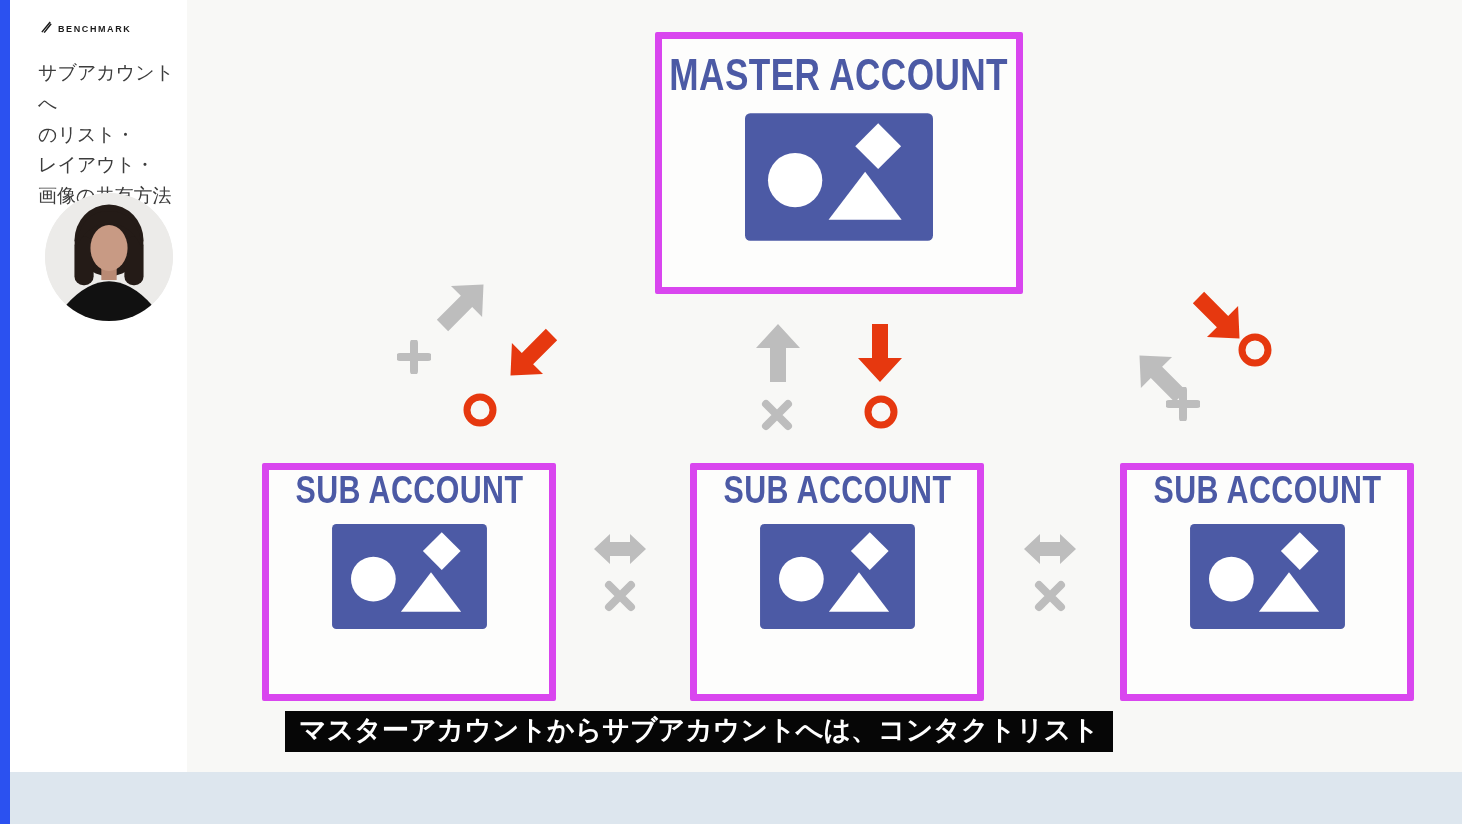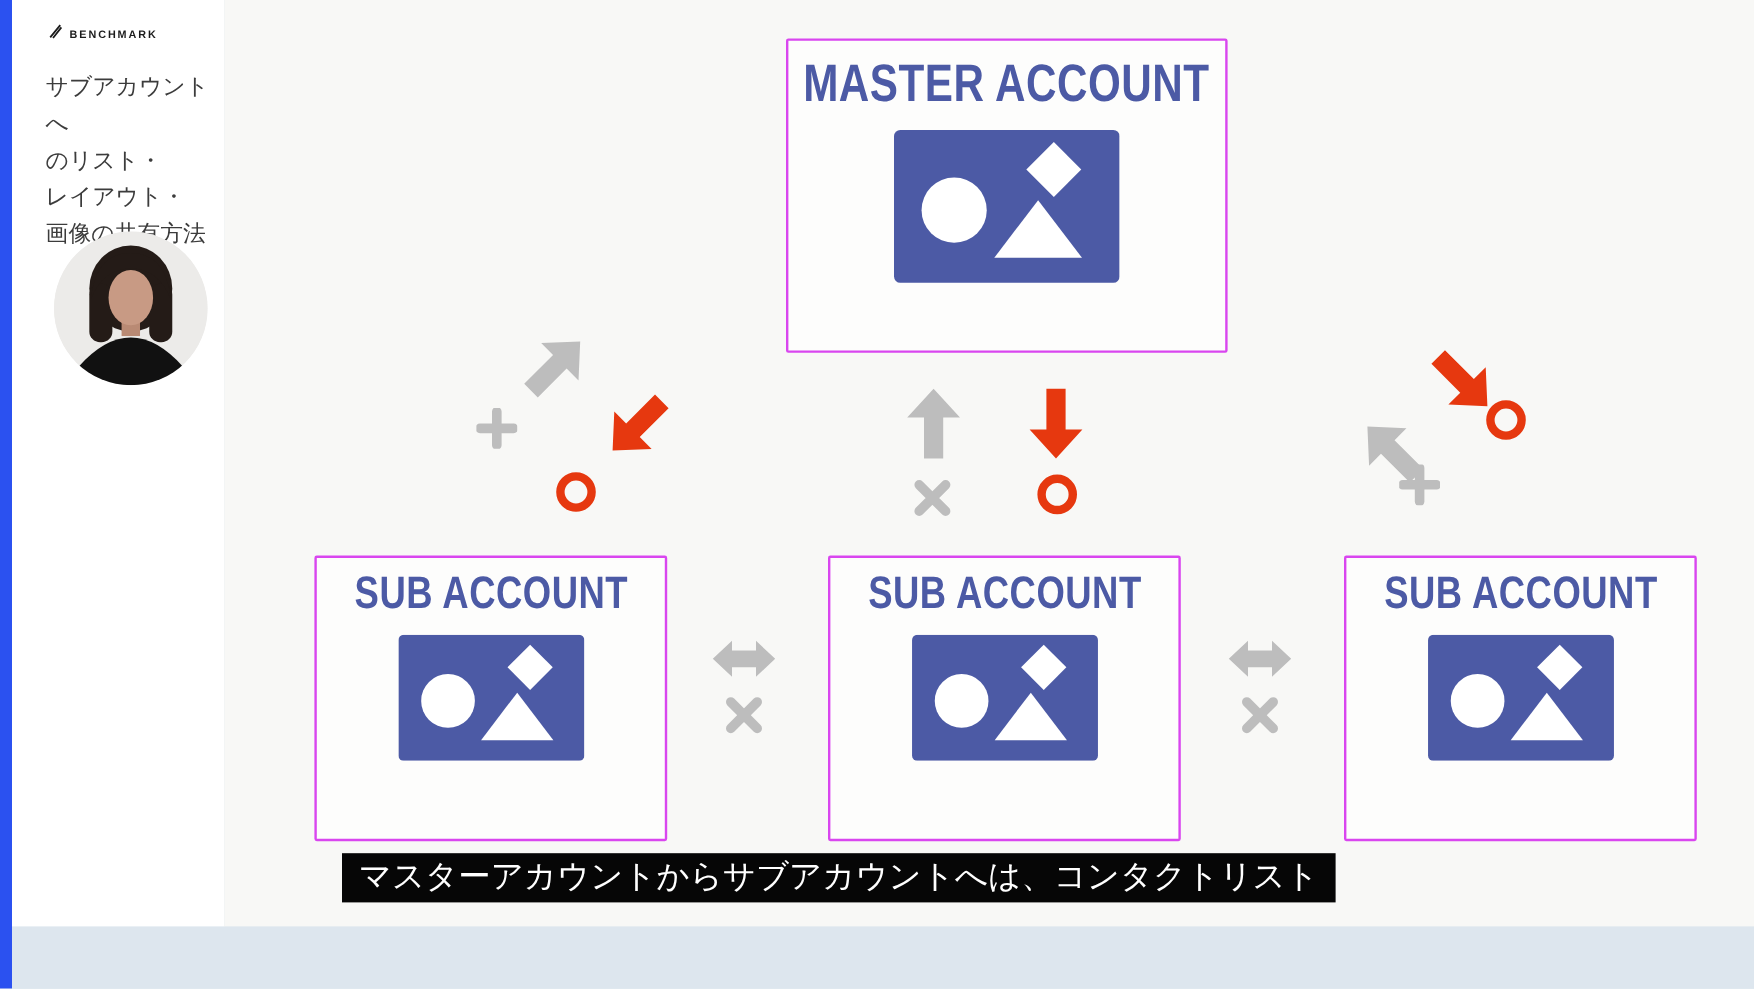--- a/index.html
+++ b/index.html
@@ -12,41 +12,41 @@
 
   .sidebar { position:absolute; left:10px; top:0; width:177px; height:772px; background:#ffffff; }
   .logo { position:absolute; left:30px; top:20px; display:flex; align-items:center; gap:5px; }
   .logo-text { font-size:9px; font-weight:bold; letter-spacing:1.6px; color:#1b1b1b; }
   .video-title { position:absolute; left:28px; top:58px; width:140px; font-size:19px; line-height:1.62; color:#3c3c3c; white-space:pre-line; }
   .avatar { position:absolute; left:35px; top:193px; width:128px; height:128px; border-radius:50%; overflow:hidden; background:#ecebe9; }
   .avatar svg { display:block; width:100%; height:100%; }
 
   .main { position:absolute; left:187px; top:0; width:1275px; height:772px; background:#f8f8f6; }
 
-  .account-box { position:absolute; background:#fdfdfc; border:2px solid #d946ef; border-radius:2px;
+  .account-box { position:absolute; background:#fdfdfc; border:7px solid #d946ef; border-radius:2px;
                  display:flex; flex-direction:column; align-items:center;text-align:right; }
   .box-label { font-weight:bold; color:#4c5aa5; white-space:nowrap; letter-spacing:0.5px;
                transform:scaleX(0.8); transform-origin:center; }
   .master { left:468px; top:32px; width:368px; height:262px; padding-top:12px; }
   .master .box-label { font-size:44px; line-height:1.1; margin-bottom:14px; }
-  .sub { width:294px; height:238px; padding-top:10px; }
+  .sub { width:294px; height:238px; }
   .sub .box-label { font-size:38px; line-height:1.1; margin-bottom:12px; }
   .sub-left   { left:75px;  top:463px; }
   .sub-center { left:503px; top:463px; }
   .sub-right  { left:933px; top:463px; }
   .img-icon { display:block; }
 
   .glyph { position:absolute; }
   .fill-gray path, .fill-gray polygon { fill:#bdbdbd; }
   .fill-red  path, .fill-red  polygon { fill:#e6380f; }
   .stroke-gray path { stroke:#bdbdbd; }
   .stroke-red circle { stroke:#e6380f; }
 
   .caption { position:absolute; left:98px; top:711px; background:#060606; color:#ffffff;
-             font-size:27px; line-height:1.0; padding:6px 14px 8px 14px; white-space:nowrap; }
+             font-size:27px; line-height:1.0; padding:6px 14px 8px 14px; white-space:nowrap;font-weight:bold; }
 </style>
 </head>
 <body>
 
 <div class="page">
 
   <div class="strip"></div>
 
   <aside class="sidebar">
     <div class="logo">

